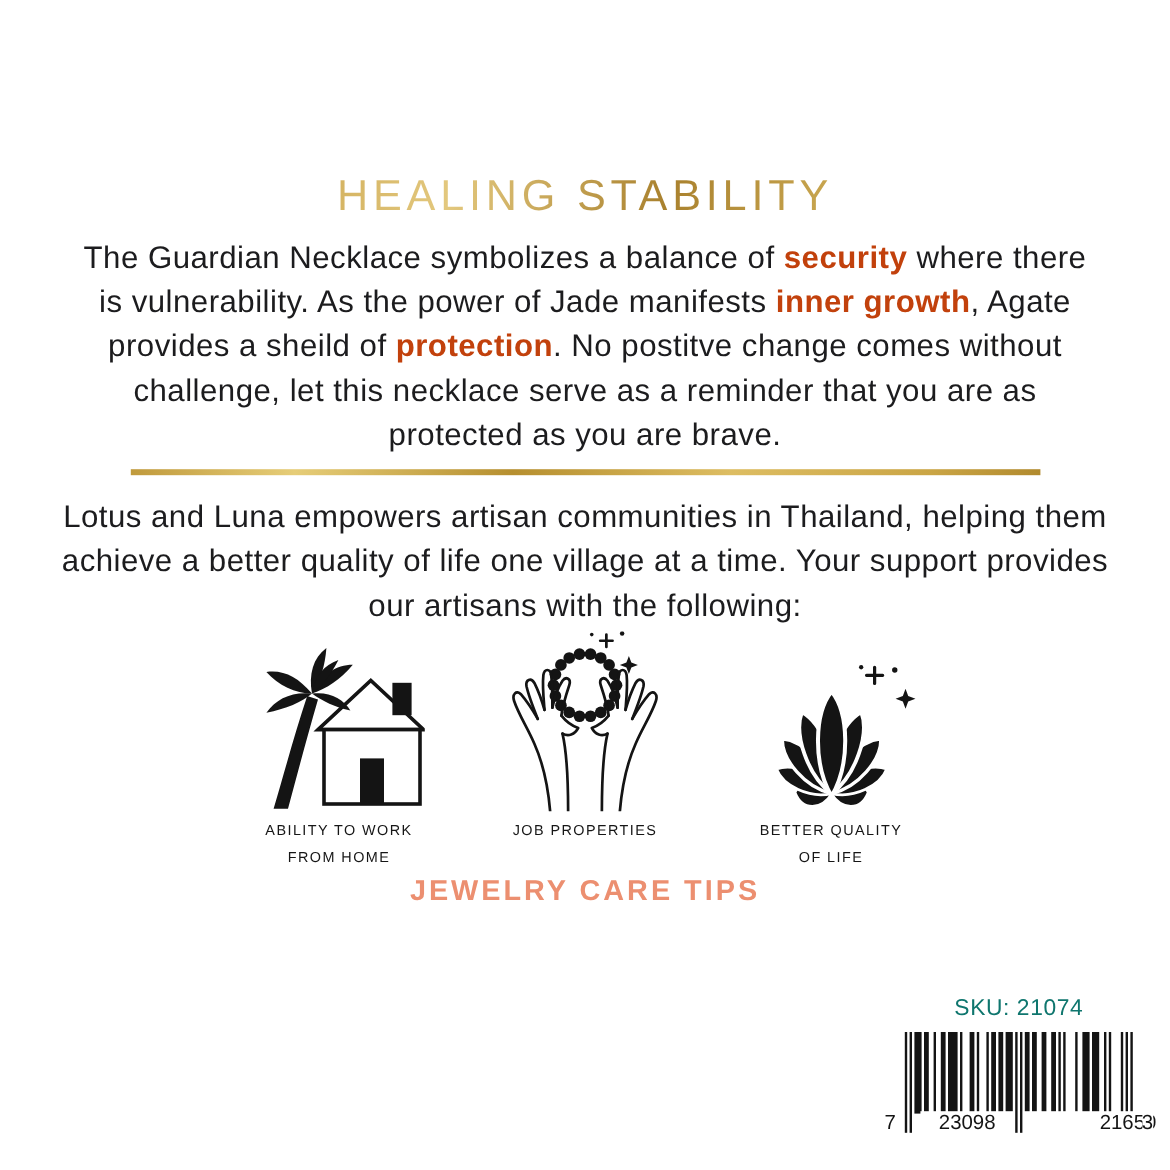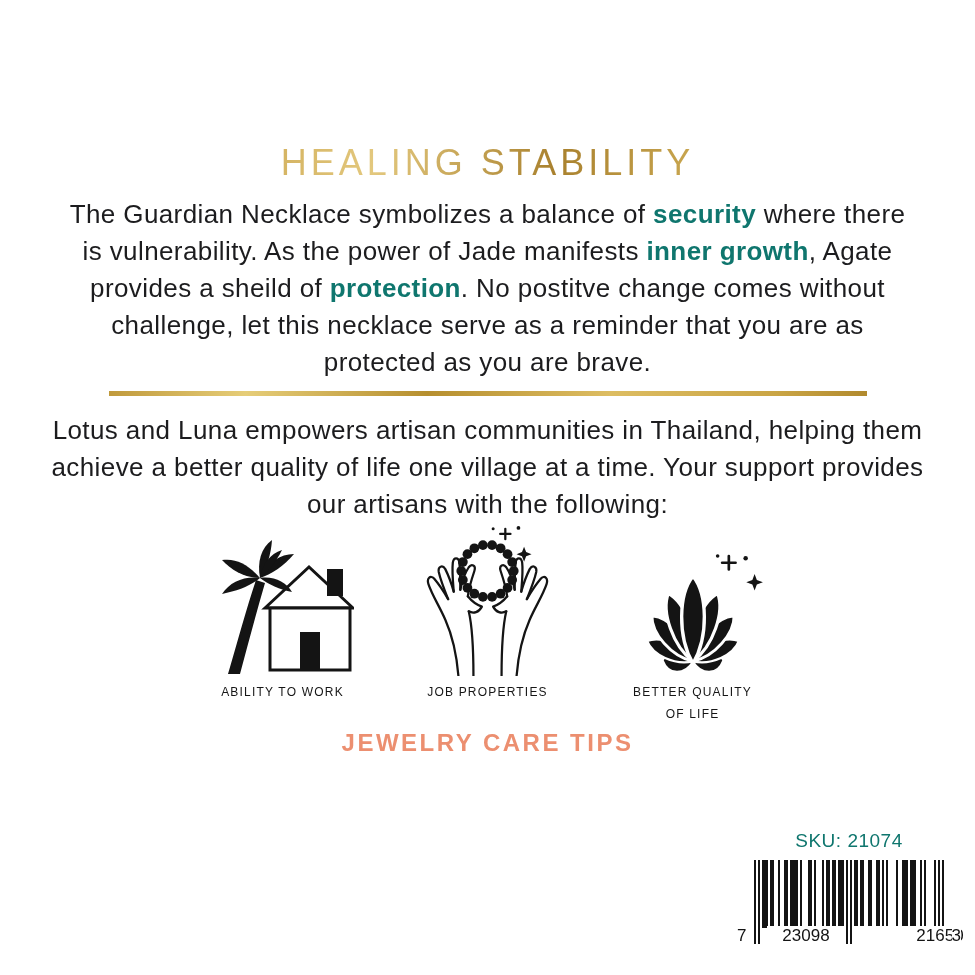--- a/index.html
+++ b/index.html
@@ -17,21 +17,21 @@
       background:linear-gradient(100deg,#8f6b25 0%,#c8a24a 22%,#e3c87e 40%,#a9812e 58%,#d7b75f 78%,#96701f 100%);
       -webkit-background-clip:text; background-clip:text;
       -webkit-text-fill-color:transparent; color:transparent;
     }
   }
   .title-1 { padding-top:143px; }
   .body-text {
     font-size:26px; line-height:37px; letter-spacing:0.4px;
     width:856px; margin:13px auto 0 auto; color:#1c1c1e;
   }
-  .body-text b { font-weight:700; color:#0f766e; }
+  .body-text b { font-weight:700; color:#c2410c; }
   .divider {
     width:758px; height:5px; margin:10px auto 0 auto;
     background:linear-gradient(90deg,#c09a3c,#e6cd78 18%,#b68f2f 42%,#ddbd62 66%,#caa545 88%,#b18a2e);
   }
   .title-2 { margin-top:24px; }
   .mission-text { width:880px; margin-top:16px; }
   .benefits {
     display:flex; justify-content:center; align-items:flex-start;
     gap:5px; margin-top:8px;
   }
@@ -87,20 +87,21 @@
           <path class="ink" d="M48,42 C 45,26 49,12 60,4 C 59,18 55,32 48,42 Z"></path>
           <path class="ink" d="M48,42 C 36,28 24,22 10,24 C 20,35 34,42 48,42 Z"></path>
           <path class="ink" d="M48,42 C 32,40 18,46 10,58 C 26,55 40,49 48,42 Z"></path>
           <path class="ink" d="M48,42 C 56,26 68,18 82,18 C 72,30 60,38 48,42 Z"></path>
           <path class="ink" d="M48,42 C 62,40 74,46 80,56 C 68,54 56,48 48,42 Z"></path>
           <path class="ink" d="M48,42 C 50,28 58,18 70,14 C 64,26 56,36 48,42 Z"></path>
         </svg>
       </div>
       <div class="benefit-label">
         <div>ABILITY TO WORK</div>
+        <div>FROM HOME</div>
       </div>
     </div>
 
     <div class="benefit">
       <div class="icon-box">
         <svg width="141" height="150" viewBox="0 0 150 160" xmlns="http://www.w3.org/2000/svg">
           <g class="ink">
             <circle cx="103" cy="48" r="5.2"></circle>
               <circle cx="101.3" cy="57.6" r="5.2"></circle>
               <circle cx="96.4" cy="66" r="5.2"></circle>

